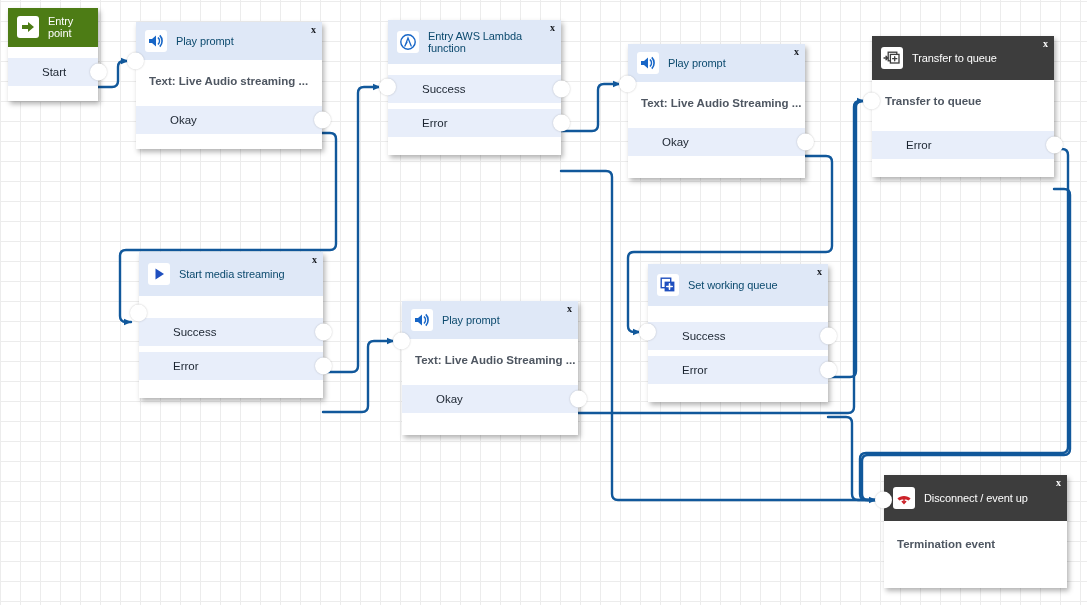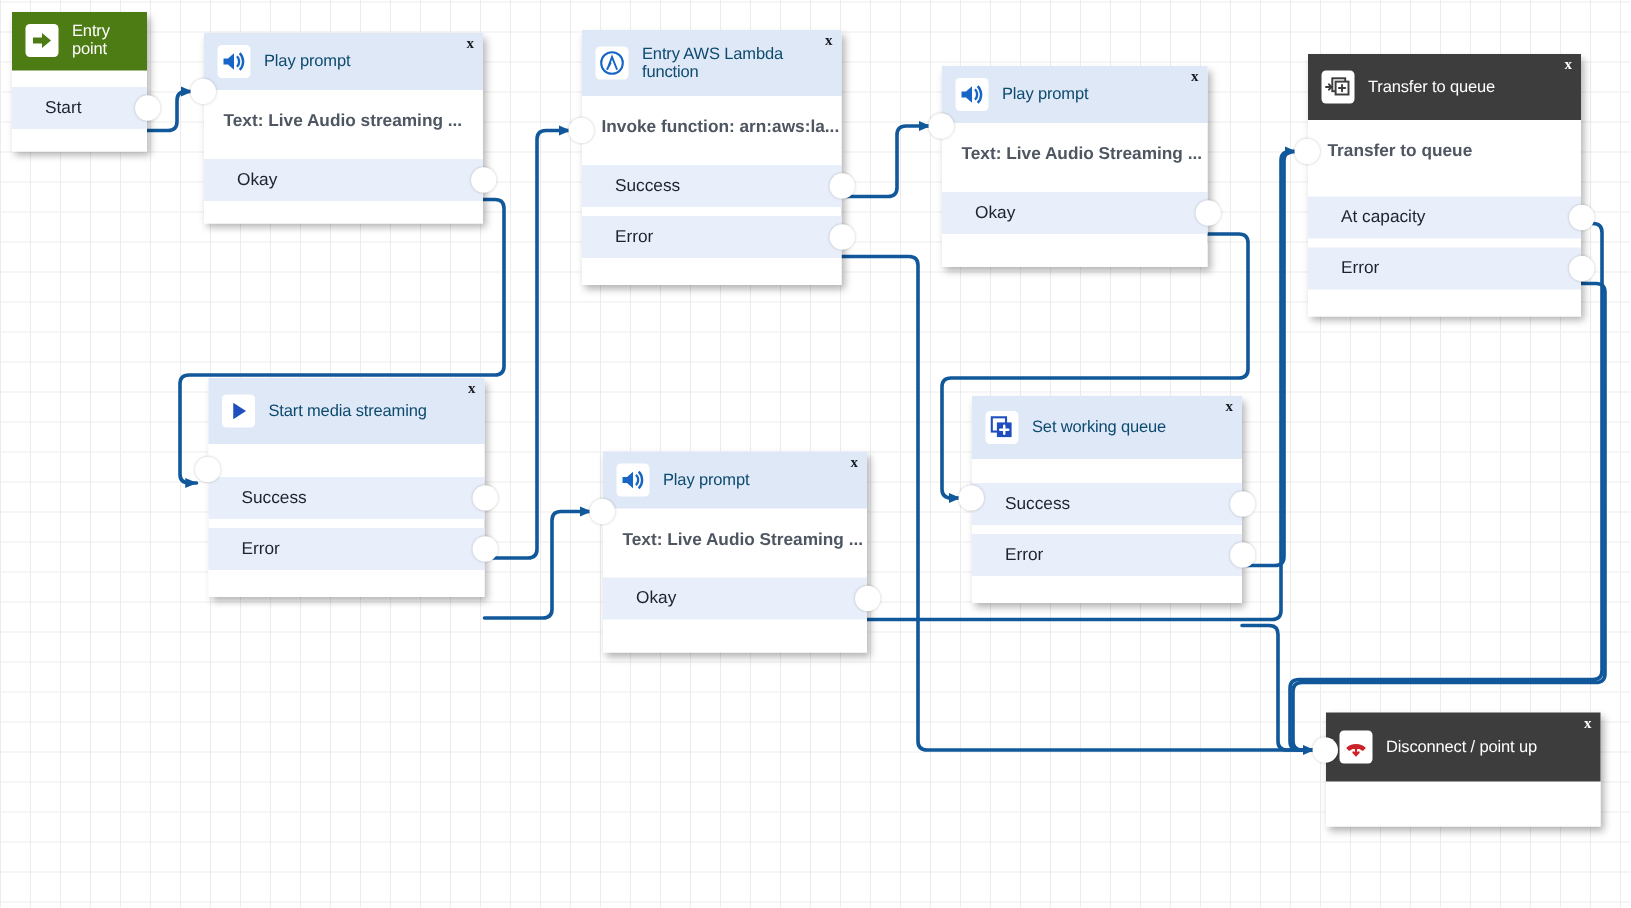--- a/index.html
+++ b/index.html
@@ -77,21 +77,21 @@
     white-space: nowrap;
   }
   .node-spacer { height: 11px; background: #ffffff; }
 
   .port-row {
     position: relative;
     background: #e8eefa;
     height: 28px;
     display: flex;
     align-items: center;
-    padding-left: 22px;
+    padding-left: 34px;
     margin-bottom: 6px;
   }
   .port-label {
     font-size: 11.5px;
     color: #1b2430;
     font-weight: normal;
   }
   .port-dot {
     position: absolute;
     right: -9px; top: 50%;
@@ -198,23 +198,20 @@
     <div class="node-header hdr-blue" style="min-height:44px;">
       <span class="node-icon">
         <svg width="18" height="18" viewBox="0 0 18 18">
             <circle cx="9" cy="9" r="7.2" stroke="#1766c7" stroke-width="1.4" fill="none"></circle>
             <path d="M6 13 L9 5 L12.2 13 M8 9.2 L5.8 13" stroke="#1766c7" stroke-width="1.3" fill="none" stroke-linecap="round"></path>
           </svg>
       </span>
       <span class="node-title t-blue" style="max-width:120px;white-space:normal;">Entry AWS Lambda function</span>
       <span class="close-x x-dark">x</span>
     </div>
-    <div class="node-body">
-      <span class="body-text">Invoke function: arn:aws:la...</span>
-    </div>
     <div class="node-spacer"></div>
     <div class="port-row">
       <span class="port-label">Success</span>
       <span class="port-dot"></span>
     </div>
     <div class="port-row" style="margin-bottom:0;">
       <span class="port-label">Error</span>
       <span class="port-dot"></span>
     </div>
     <div class="node-foot" style="height:18px;"></div>
@@ -255,24 +252,20 @@
             <path d="M11.7 7.6 v4.2 M9.6 9.7 h4.2" stroke="#3d3d3d" stroke-width="1.3" stroke-linecap="round"></path>
           </svg>
       </span>
       <span class="node-title t-white">Transfer to queue</span>
       <span class="close-x x-light">x</span>
     </div>
     <div class="node-body">
       <span class="body-text">Transfer to queue</span>
     </div>
     <div class="node-spacer" style="height:16px;"></div>
-    <div class="port-row">
-      <span class="port-label">At capacity</span>
-      <span class="port-dot"></span>
-    </div>
     <div class="port-row" style="margin-bottom:0;">
       <span class="port-label">Error</span>
       <span class="port-dot"></span>
     </div>
     <div class="node-foot" style="height:18px;"></div>
   </div>
 
   <div class="node" style="left:139px;top:252px;width:184px;">
     <span class="in-dot" style="top:61px;"></span>
     <div class="node-header hdr-blue" style="min-height:44px;">
@@ -347,19 +340,22 @@
 
   <div class="node" style="left:884px;top:475px;width:183px;">
     <span class="in-dot" style="top:25px;"></span>
     <div class="node-header hdr-dark" style="min-height:46px;">
       <span class="node-icon">
         <svg width="18" height="18" viewBox="0 0 18 18">
             <path d="M2.4 9.6 C5.4 6.2 12.6 6.2 15.6 9.6 L13.6 11.6 L11.2 10.4 L6.8 10.4 L4.4 11.6 z" fill="#cc2229"></path>
             <path d="M9 10.6 v3.6 M7.3 12.6 L9 14.4 L10.7 12.6" stroke="#cc2229" stroke-width="1.5" fill="none" stroke-linecap="round"></path>
           </svg>
       </span>
-      <span class="node-title t-white" style="max-width:110px;white-space:normal;">Disconnect / point up</span>
+      <span class="node-title t-white" style="max-width:110px;white-space:normal;">Disconnect / event up</span>
       <span class="close-x x-light">x</span>
     </div>
+    <div class="node-body" style="padding-top:13px;">
+      <span class="body-text">Termination event</span>
+    </div>
     <div class="node-foot" style="height:30px;"></div>
   </div>
 
 </div>
 
 </body></html>

